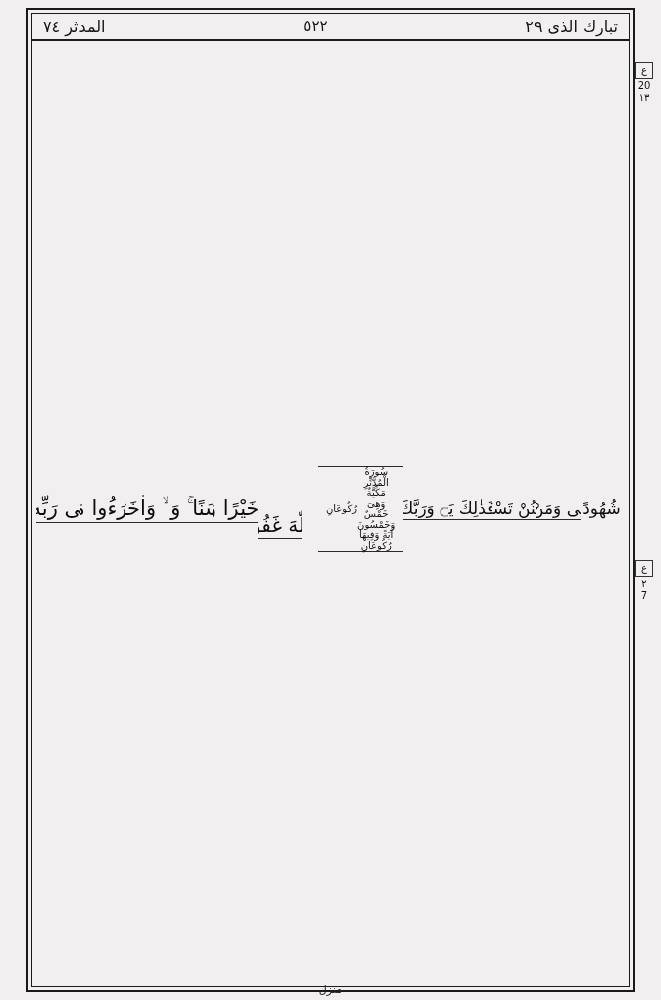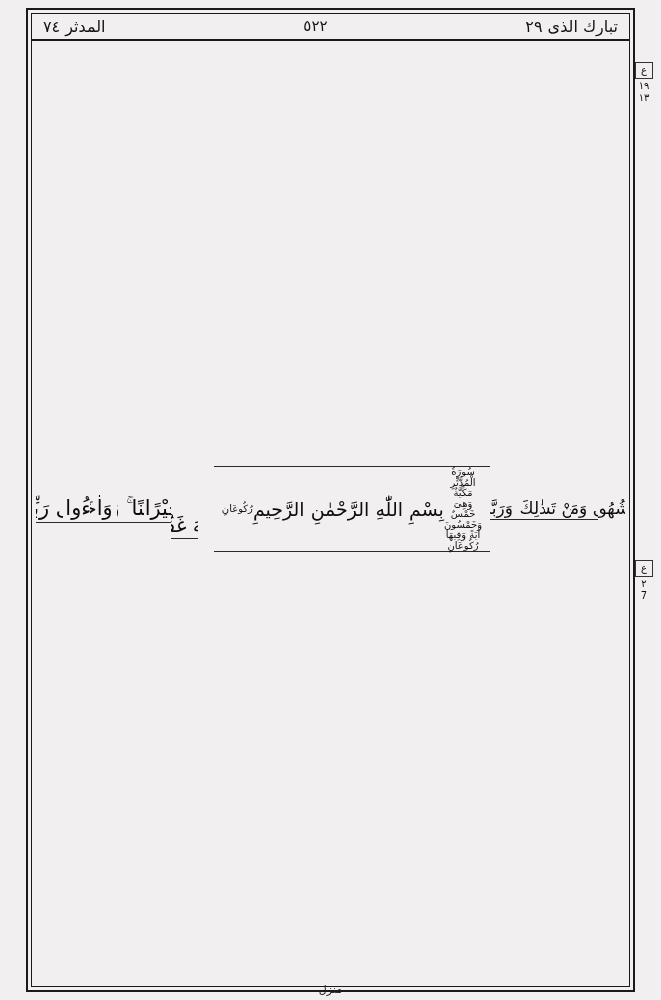--- a/index.html
+++ b/index.html
@@ -170,21 +170,21 @@
   <div class="frame-inner"></div>
 
   <div class="header">
     <span>تبارك الذى ٢٩</span>
     <span class="center">٥٢٢</span>
     <span>المدثر ٧٤</span>
   </div>
 
   <div class="side-marker marker-top">
     <div class="box">ع</div>
-    <div>١٩</div>
+    <div>20</div>
     <div>١٣</div>
   </div>
 
   <div class="side-marker marker-mid">
     <div class="box">ع</div>
     <div>٢</div>
     <div>7</div>
   </div>
 
   <div class="body-area">
@@ -203,21 +203,20 @@
     </div>
     <div class="ayah-line">
       <div class="txt">خَيْرٍ تَجِدُوهُ عِنْدَ اللّٰهِ هُوَ خَيْرًا وَاَعْظَمَ اَجْرًا ۚ وَاسْتَغْفِرُوا</div>
     </div>
     <div class="ayah-line centered-short">
       <div class="txt">اللّٰهَ ۖ اِنَّ اللّٰهَ غَفُورٌ رَحِيمٌ ۝</div>
     </div>
 
     <div class="sura-head">
       <div class="side">سُورَةُ الْمُدَّثِّرِ مَكِّيَّةٌ وَهِىَ خَمْسٌ وَخَمْسُونَ اٰيَةً وَفِيهَا رُكُوعَانِ</div>
-      <div class="basmala">بِسْمِ اللّٰهِ الرَّحْمٰنِ الرَّحِيمِ</div>
       <div class="side">رُكُوعَانِ</div>
     </div>
 
     <div class="ayah-line small">
       <div class="txt">يٰٓاَيُّهَا الْمُدَّثِّرُ ۝ قُمْ فَاَنْذِرْ ۝ وَرَبَّكَ فَكَبِّرْ ۝ وَثِيَابَكَ فَطَهِّرْ ۝</div>
     </div>
     <div class="ayah-line small">
       <div class="txt">فَاِذَا نُقِرَ فِى النَّاقُورِ ۝ فَذٰلِكَ يَوْمَئِذٍ يَوْمٌ عَسِيرٌ ۝ عَلَى</div>
     </div>
     <div class="ayah-line small">

